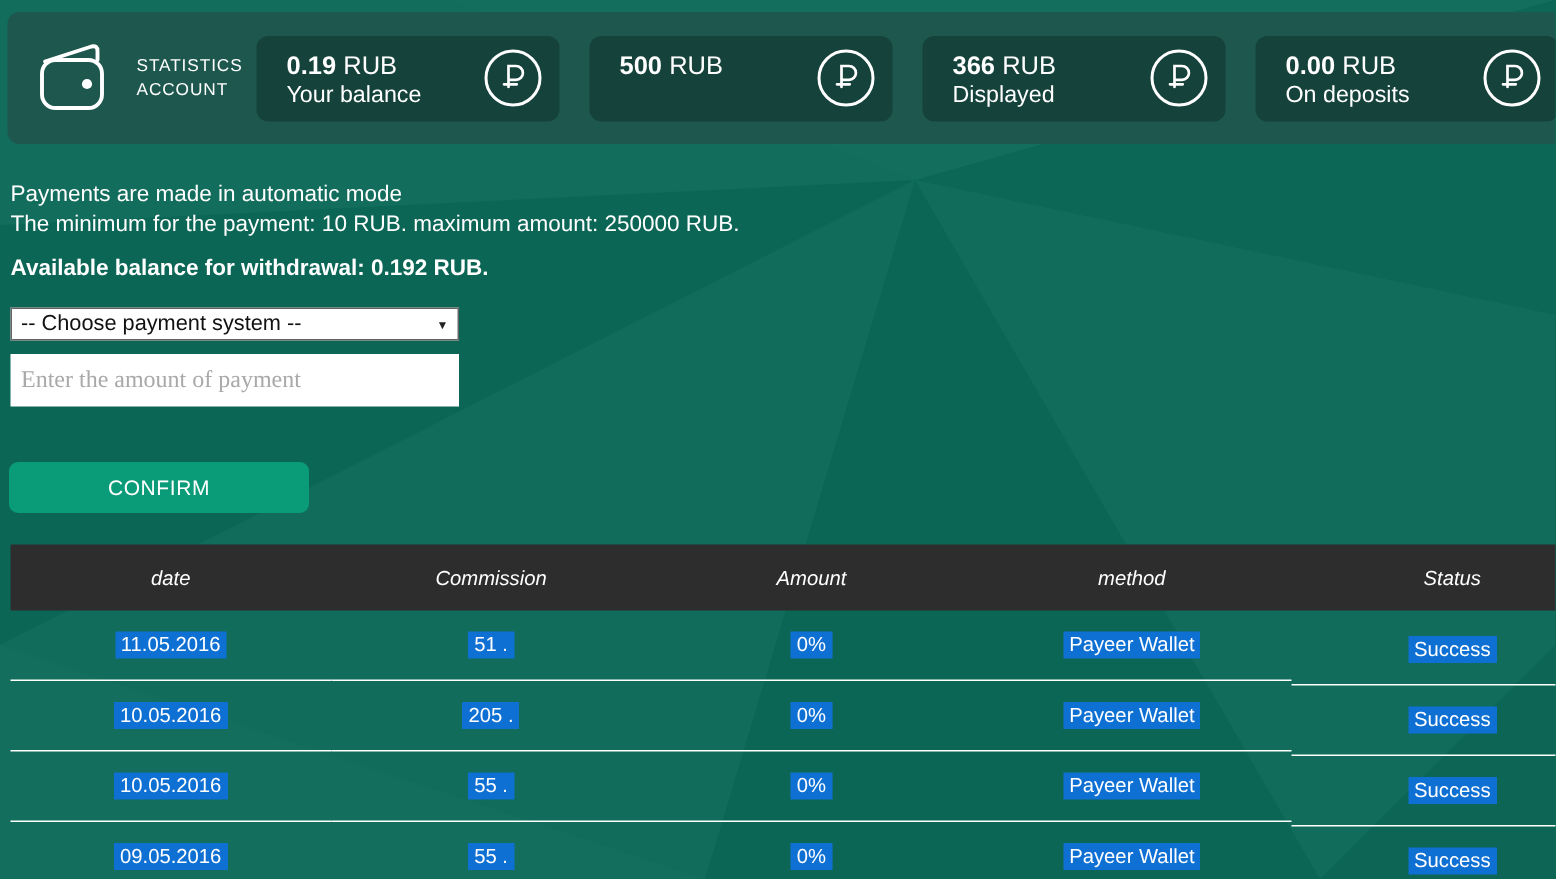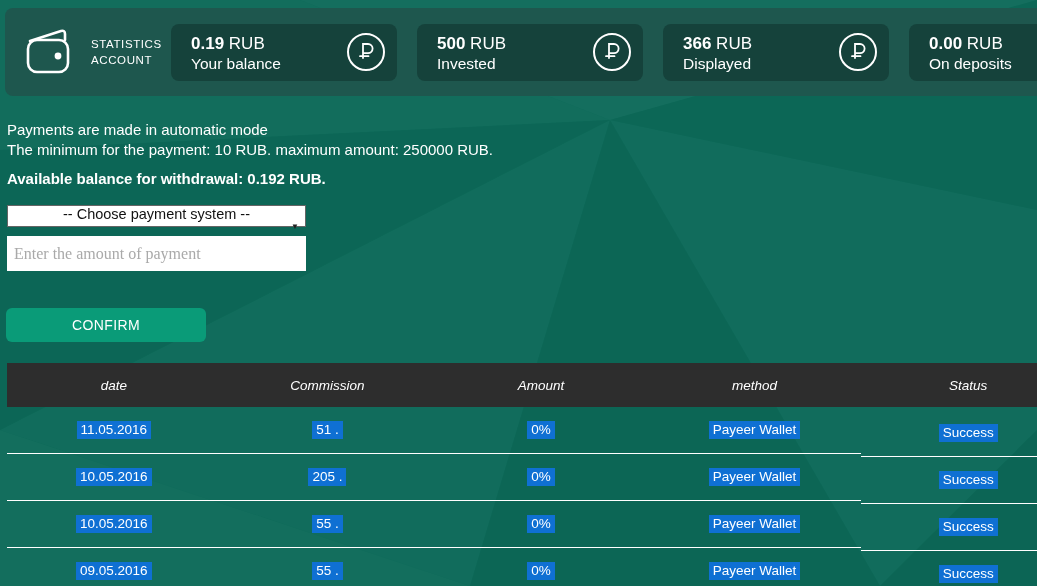--- a/index.html
+++ b/index.html
@@ -17,21 +17,21 @@
     background:#1e574e;border-radius:8px 0 0 8px;
     display:flex;align-items:center;z-index:2;
   }
   .wallet-wrap{margin-left:20px;width:48px;height:56px;display:flex;align-items:center;}
   .stats-label{
     margin-left:20px;width:61px;
     font-size:11.5px;letter-spacing:.6px;line-height:16px;color:#fff;
   }
   .cards{display:flex;margin-left:19px;}
   .card{
-    width:226px;height:57px;background:#15423b;border-radius:8px;
+    width:202px;height:57px;background:#15423b;border-radius:8px;
     margin-right:20px;position:relative;box-sizing:border-box;
     padding:10px 0 0 20px;color:#fff;
   }
   .card .vline{font-size:17px;line-height:20px;}
   .card .vline b{font-weight:bold;}
   .card .clabel{font-size:15.5px;line-height:20px;font-weight:400;}
   .rub-badge{
     position:absolute;right:12px;top:50%;transform:translateY(-50%);
     width:38px;height:38px;border:2.4px solid #fff;border-radius:50%;
     display:flex;align-items:center;justify-content:center;box-sizing:border-box;
@@ -40,21 +40,21 @@
   
   .info-line1{position:absolute;left:7px;top:121px;font-size:15px;z-index:2;}
   .info-line2{position:absolute;left:7px;top:141px;font-size:15px;z-index:2;}
   .balance-note{position:absolute;left:7px;top:170px;font-size:15px;font-weight:bold;z-index:2;}
 
   
   .select{
     position:absolute;left:7px;top:205px;width:299px;height:22px;z-index:2;
     background:#fff;border:1px solid #656565;box-sizing:border-box;
     display:flex;align-items:center;color:#111;font-size:14.5px;
-    padding:0 6px;cursor:default;flex-direction:column;
+    padding:0 6px;cursor:default;
   }
   .select .arrow{margin-left:auto;font-size:8px;color:#222;}
   .amount-input{
     position:absolute;left:7px;top:236px;width:299px;height:35px;z-index:2;
     background:#fff;border:none;outline:none;box-sizing:border-box;
     font-size:16px;color:#333;padding:0 7px;
     font-family:Liberation Serif, serif;
   }
   .amount-input::placeholder{color:#a9a9a9;opacity:1;}
   .confirm-btn{
@@ -119,21 +119,20 @@
       <div class="clabel">Your balance</div>
       <div class="rub-badge">
         <svg width="20" height="22" viewBox="0 0 20 22" fill="none">
             <path d="M7 17 V3 H12 a4.6 4.6 0 0 1 0 9.2 H7 M4 15.2 H12.5" stroke="#fff" stroke-width="1.8" stroke-linecap="round" fill="none"></path>
           </svg>
       </div>
     </div>
 
     <div class="card">
       <div class="vline"><b>500</b> <span>RUB</span></div>
-      <div class="clabel">Invested</div>
       <div class="rub-badge">
         <svg width="20" height="22" viewBox="0 0 20 22" fill="none">
             <path d="M7 17 V3 H12 a4.6 4.6 0 0 1 0 9.2 H7 M4 15.2 H12.5" stroke="#fff" stroke-width="1.8" stroke-linecap="round" fill="none"></path>
           </svg>
       </div>
     </div>
 
     <div class="card">
       <div class="vline"><b>366</b> <span>RUB</span></div>
       <div class="clabel">Displayed</div>

